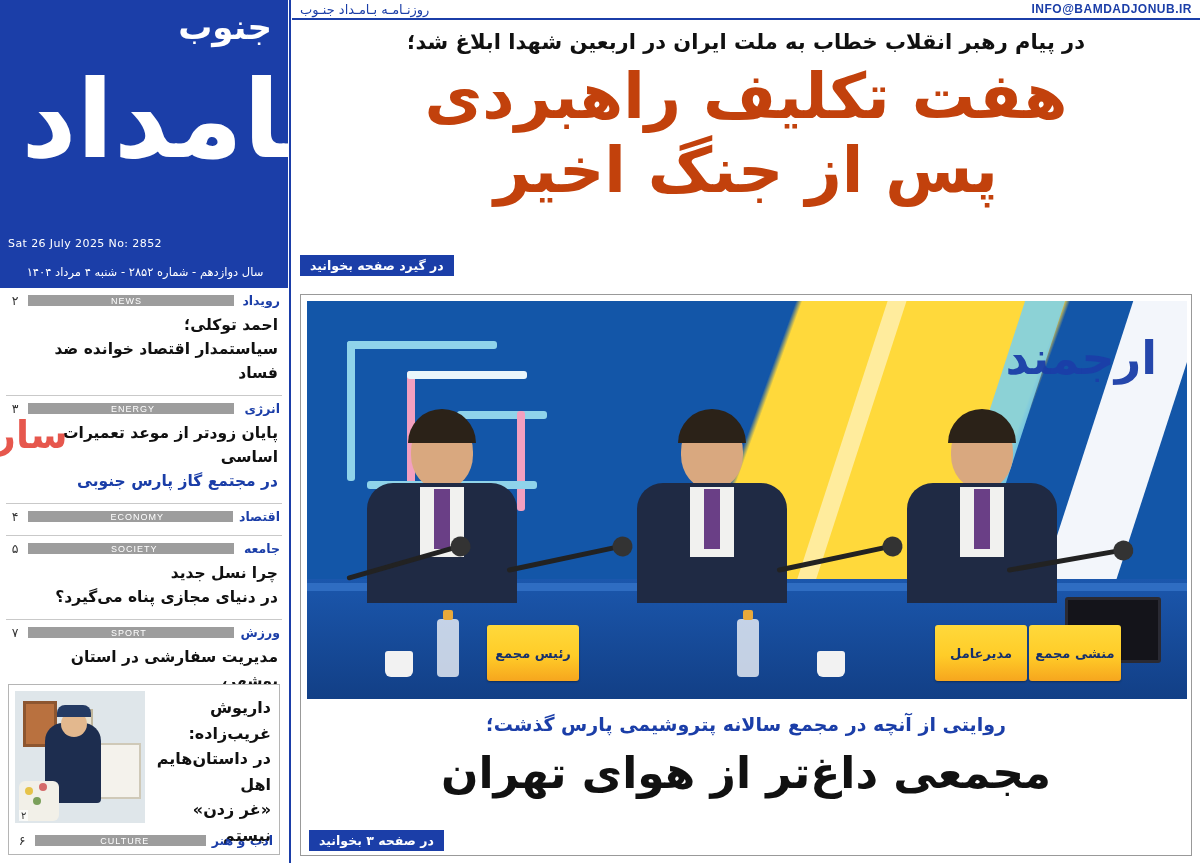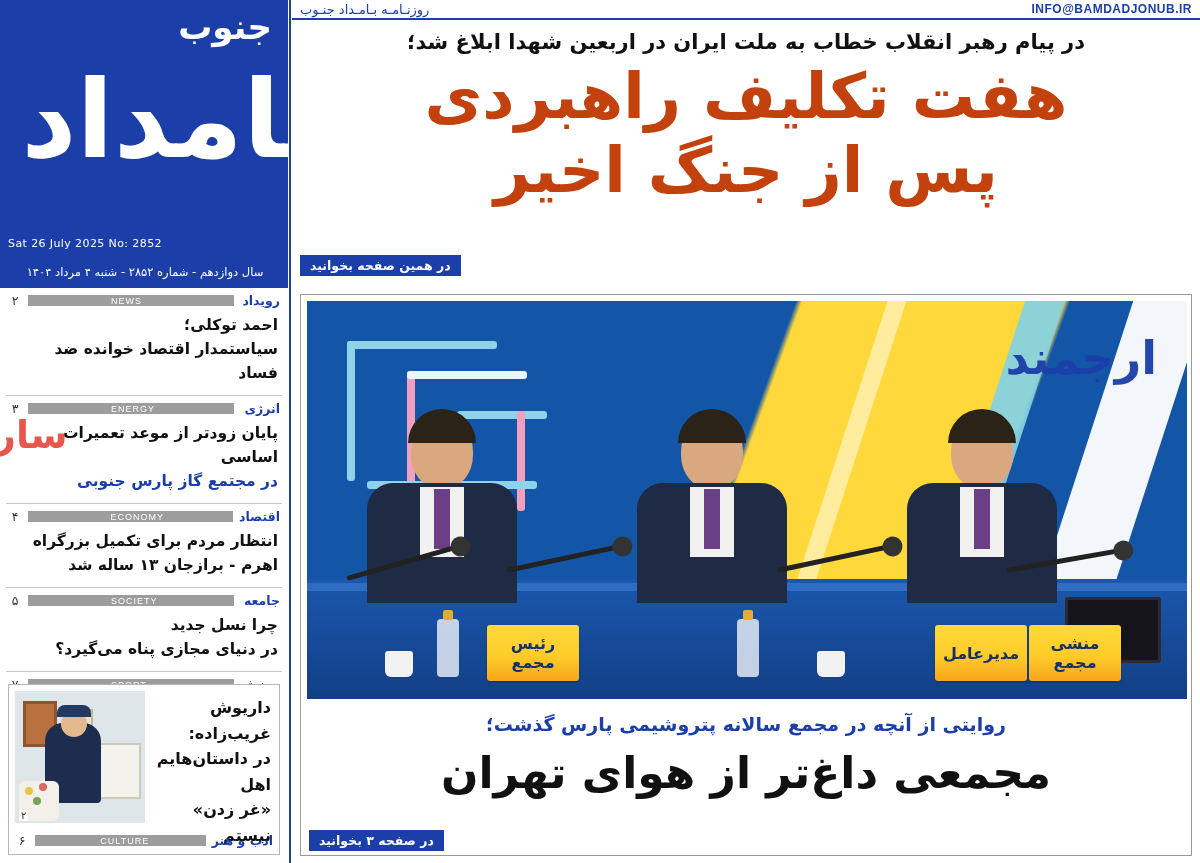--- a/index.html
+++ b/index.html
@@ -321,21 +321,21 @@
   .p-hair { position:absolute; left:50%; transform:translateX(-50%); top:-6px; width:68px; height:34px; border-radius:34px 34px 0 0; background:#2b2218; }
   .p-body { width:150px; height:120px; background:#1f2a44; border-radius:26px 26px 0 0; margin-top:-6px; position:relative;}
   .p-shirt { position:absolute; left:50%; transform:translateX(-50%); top:4px; width:44px; height:70px; background:#f1f1ef; }
   .p-tie   { position:absolute; left:50%; transform:translateX(-50%); top:6px; width:16px; height:60px; background:#6a3f86; }
   .mic { position:absolute; bottom:96px; width:120px; height:5px; background:#222; border-radius:3px; transform-origin:left center; }
   .mic-head { position:absolute; right:-8px; top:-7px; width:20px; height:20px; border-radius:50%; background:#333; }
   .nameplate {
     position:absolute; bottom:18px; width:92px; height:56px;
     background:linear-gradient(180deg,#ffd93b 0%, #ffcc28 55%, #f6a61e 100%);
     border-radius:3px; box-shadow:0 1px 2px rgba(0,0,0,.35);
-    color:#16306b; font-size:16px; font-weight:bold; direction:rtl;
+    color:#16306b; font-size:13px; font-weight:bold; direction:rtl;
     display:flex; align-items:center; justify-content:center; text-align:center;
   }
   .bottle { position:absolute; bottom:22px; width:22px; height:58px; background:rgba(255,255,255,.75); border-radius:4px; }
   .bottle:after{ content:""; position:absolute; left:6px; top:-9px; width:10px; height:10px; background:#e8a93b; border-radius:2px;}
   .cup { position:absolute; bottom:22px; width:28px; height:26px; background:#f2f2f2; border-radius:3px 3px 6px 6px; }
   .laptop { position:absolute; right:26px; bottom:36px; width:96px; height:66px; background:#14141a; border:3px solid #2a2a33; border-radius:3px;}
 
   .photo-caption-kicker {
     position: absolute;
     left: 0; right: 0;
@@ -417,24 +417,20 @@
       </div>
       <div class="idx-rule"></div>
 
       <div class="index-item">
         <div class="idx-head">
           <span class="idx-cat">اقتصاد</span>
           <span class="idx-bar">
             <span class="idx-bar-en">ECONOMY</span>
           </span>
           <span class="idx-page">۴</span>
-        </div>
-        <div class="idx-title">
-          <div>انتظار مردم برای تکمیل بزرگراه</div>
-          <div>اهرم - برازجان ۱۳ ساله شد</div>
         </div>
       </div>
       <div class="idx-rule"></div>
 
       <div class="index-item">
         <div class="idx-head">
           <span class="idx-cat">جامعه</span>
           <span class="idx-bar">
             <span class="idx-bar-en">SOCIETY</span>
           </span>
@@ -505,21 +501,21 @@
       <span class="top-bar-name">روزنـامـه بـامـداد جنـوب</span>
     </div>
 
     <div class="kicker">در پیام رهبر انقلاب خطاب به ملت ایران در اربعین شهدا ابلاغ شد؛</div>
 
     <div class="headline">
       <span class="headline-l2">هفت تکلیف راهبردی</span>
       <span class="headline-l2">پس از جنگ اخیر</span>
     </div>
 
-    <div class="read-tag">در همین صفحه بخوانید</div>
+    <div class="read-tag">در گیرد صفحه بخوانید</div>
 
     <div class="photo-frame">
 
       <div class="photo">
         <div class="ph-bg-left"></div>
         <div class="ph-bg-right"></div>
         <div class="ph-diag1"></div>
         <div class="ph-diag2"></div>
         <div class="ph-diag3"></div>
 

